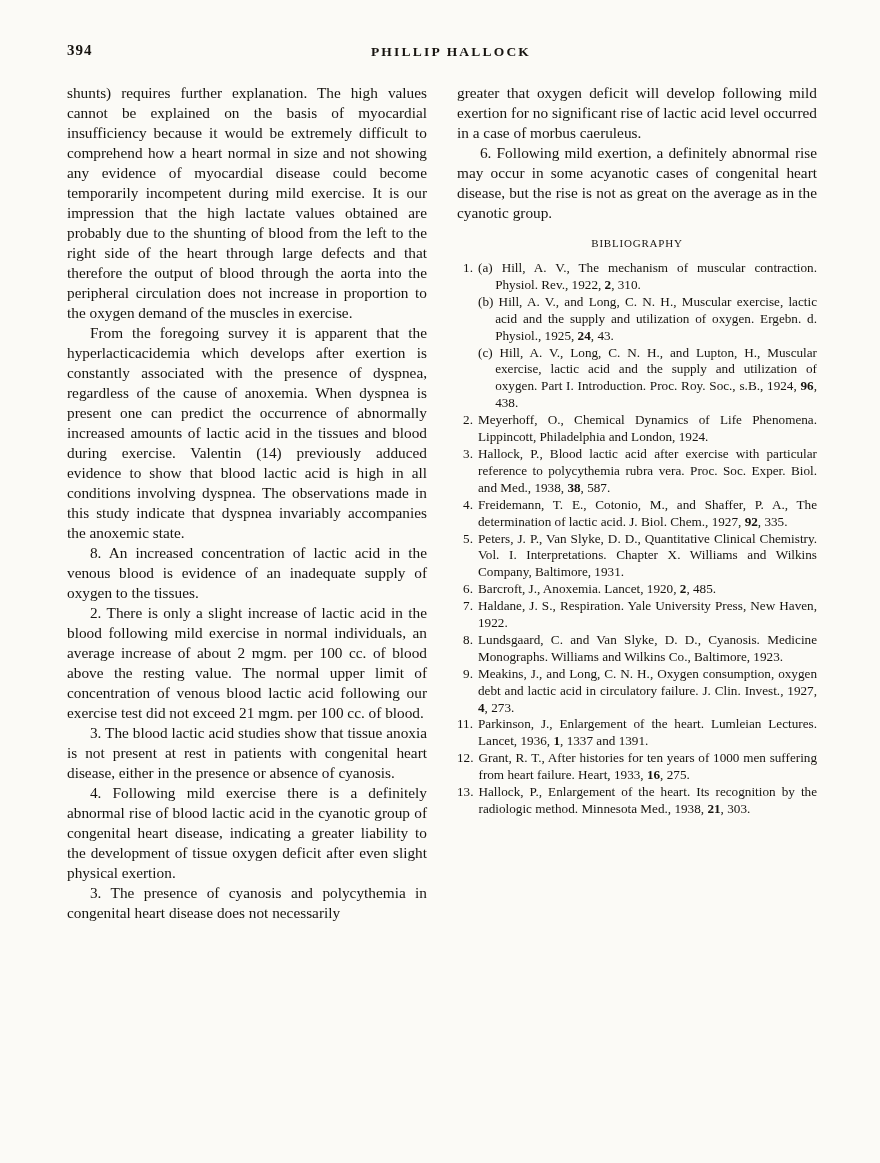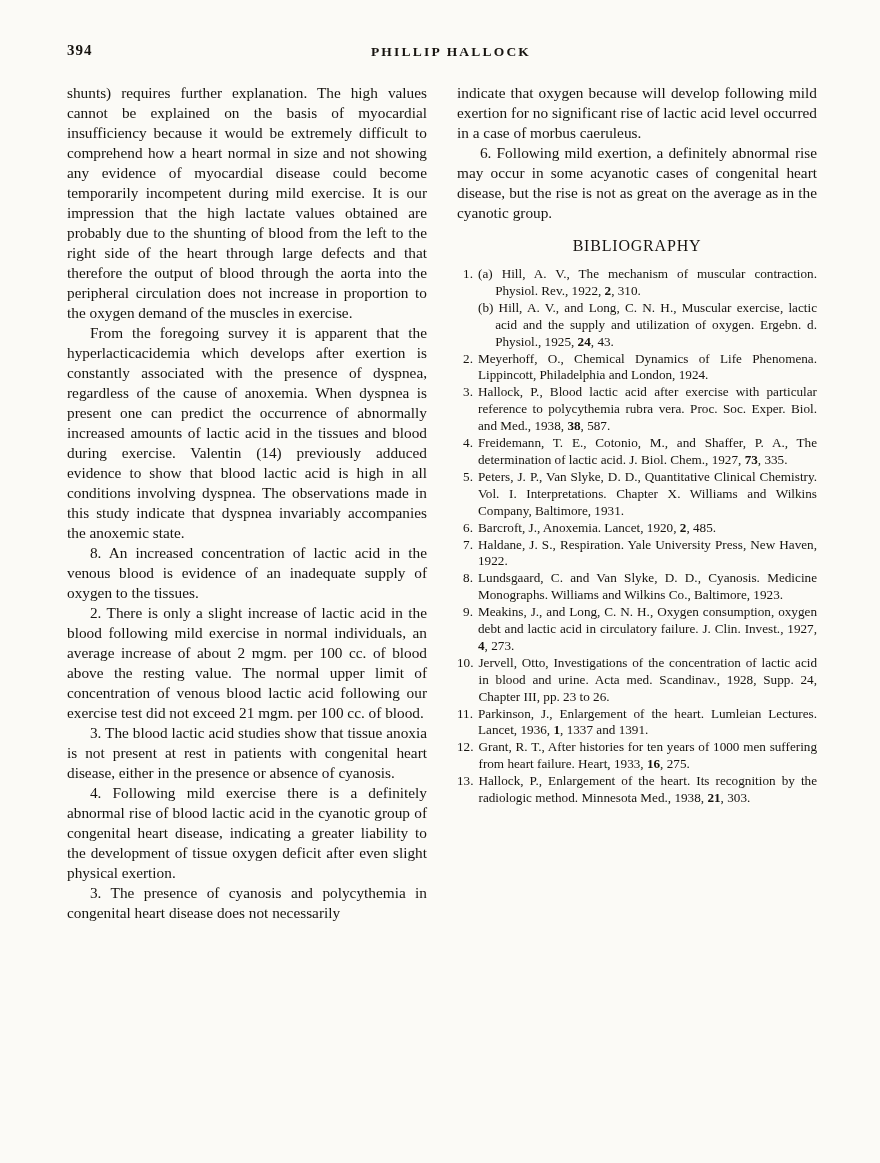--- a/index.html
+++ b/index.html
@@ -28,21 +28,21 @@
 
   .para {
     font-size: 15.3px;
     line-height: 20px;
     text-align: justify;
   }
   .para.indent { text-indent: 1.5em; }
   .para.noindent { text-indent: 0; }
 
   .section-heading {
-    font-size: 16px;
+    font-size: 11px;
     font-weight: normal;
     letter-spacing: 0.8px;
     text-align: center;
     margin: 14px 0 11px 0;
   }
 
   .references { font-size: 13.2px; line-height: 16.9px; }
   .ref { display: flex; }
   .ref-num { flex: 0 0 21px; text-align: right; padding-right: 5px; white-space: nowrap; }
   .ref-text { flex: 1 1 auto; min-width: 0; text-align: justify; }
@@ -66,48 +66,49 @@
 
 
       <p class="para indent">8. An increased concentration of lactic acid in the venous blood is evidence of an inadequate supply of oxygen to the tissues.</p>
       <p class="para indent">2. There is only a slight increase of lactic acid in the blood following mild exercise in normal individuals, an average increase of about 2 mgm. per 100 cc. of blood above the resting value. The normal upper limit of concentration of venous blood lactic acid following our exercise test did not exceed 21 mgm. per 100 cc. of blood.</p>
       <p class="para indent">3. The blood lactic acid studies show that tissue anoxia is not present at rest in patients with congenital heart disease, either in the presence or absence of cyanosis.</p>
       <p class="para indent">4. Following mild exercise there is a definitely abnormal rise of blood lactic acid in the cyanotic group of congenital heart disease, indicating a greater liability to the development of tissue oxygen deficit after even slight physical exertion.</p>
       <p class="para indent">3. The presence of cyanosis and polycythemia in congenital heart disease does not necessarily</p>
     </div>
 
     <div class="column">
-      <p class="para noindent">indicate that oxygen because will develop following mild exertion for no significant rise of lactic acid level occurred in a case of morbus caeruleus.</p>
+      <p class="para noindent">greater that oxygen deficit will develop following mild exertion for no significant rise of lactic acid level occurred in a case of morbus caeruleus.</p>
       <p class="para indent">6. Following mild exertion, a definitely abnormal rise may occur in some acyanotic cases of congenital heart disease, but the rise is not as great on the average as in the cyanotic group.</p>
 
       <h2 class="section-heading">BIBLIOGRAPHY</h2>
 
       <div class="references">
 
         <div class="ref">
           <span class="ref-num">1.</span>
           <span class="ref-text">
             <span class="ref-part">(a) Hill, A. V., The mechanism of muscular contraction. Physiol. Rev., 1922, <b>2</b>, 310.</span>
             <span class="ref-part">(b) Hill, A. V., and Long, C. N. H., Muscular exercise, lactic acid and the supply and utilization of oxygen. Ergebn. d. Physiol., 1925, <b>24</b>, 43.</span>
+            <span class="ref-part">(c) Hill, A. V., Long, C. N. H., and Lupton, H., Muscular exercise, lactic acid and the supply and utilization of oxygen. Part I. Introduction. Proc. Roy. Soc., s.B., 1924, <b>96</b>, 438.</span>
           </span>
         </div>
 
         <div class="ref">
           <span class="ref-num">2.</span>
           <span class="ref-text">Meyerhoff, O., Chemical Dynamics of Life Phenomena. Lippincott, Philadelphia and London, 1924.</span>
         </div>
 
         <div class="ref">
           <span class="ref-num">3.</span>
           <span class="ref-text">Hallock, P., Blood lactic acid after exercise with particular reference to polycythemia rubra vera. Proc. Soc. Exper. Biol. and Med., 1938, <b>38</b>, 587.</span>
         </div>
 
         <div class="ref">
           <span class="ref-num">4.</span>
-          <span class="ref-text">Freidemann, T. E., Cotonio, M., and Shaffer, P. A., The determination of lactic acid. J. Biol. Chem., 1927, <b>73</b>, 335.</span>
+          <span class="ref-text">Freidemann, T. E., Cotonio, M., and Shaffer, P. A., The determination of lactic acid. J. Biol. Chem., 1927, <b>92</b>, 335.</span>
         </div>
 
         <div class="ref">
           <span class="ref-num">5.</span>
           <span class="ref-text">Peters, J. P., Van Slyke, D. D., Quantitative Clinical Chemistry. Vol. I. Interpretations. Chapter X. Williams and Wilkins Company, Baltimore, 1931.</span>
         </div>
 
         <div class="ref">
           <span class="ref-num">6.</span>
           <span class="ref-text">Barcroft, J., Anoxemia. Lancet, 1920, <b>2</b>, 485.</span>
@@ -121,24 +122,20 @@
         <div class="ref">
           <span class="ref-num">8.</span>
           <span class="ref-text">Lundsgaard, C. and Van Slyke, D. D., Cyanosis. Medicine Monographs. Williams and Wilkins Co., Baltimore, 1923.</span>
         </div>
 
         <div class="ref">
           <span class="ref-num">9.</span>
           <span class="ref-text">Meakins, J., and Long, C. N. H., Oxygen consumption, oxygen debt and lactic acid in circulatory failure. J. Clin. Invest., 1927, <b>4</b>, 273.</span>
         </div>
 
-        <div class="ref">
-          <span class="ref-num">10.</span>
-          <span class="ref-text">Jervell, Otto, Investigations of the concentration of lactic acid in blood and urine. Acta med. Scandinav., 1928, Supp. 24, Chapter III, pp. 23 to 26.</span>
-        </div>
 
         <div class="ref">
           <span class="ref-num">11.</span>
           <span class="ref-text">Parkinson, J., Enlargement of the heart. Lumleian Lectures. Lancet, 1936, <b>1</b>, 1337 and 1391.</span>
         </div>
 
         <div class="ref">
           <span class="ref-num">12.</span>
           <span class="ref-text">Grant, R. T., After histories for ten years of 1000 men suffering from heart failure. Heart, 1933, <b>16</b>, 275.</span>
         </div>

